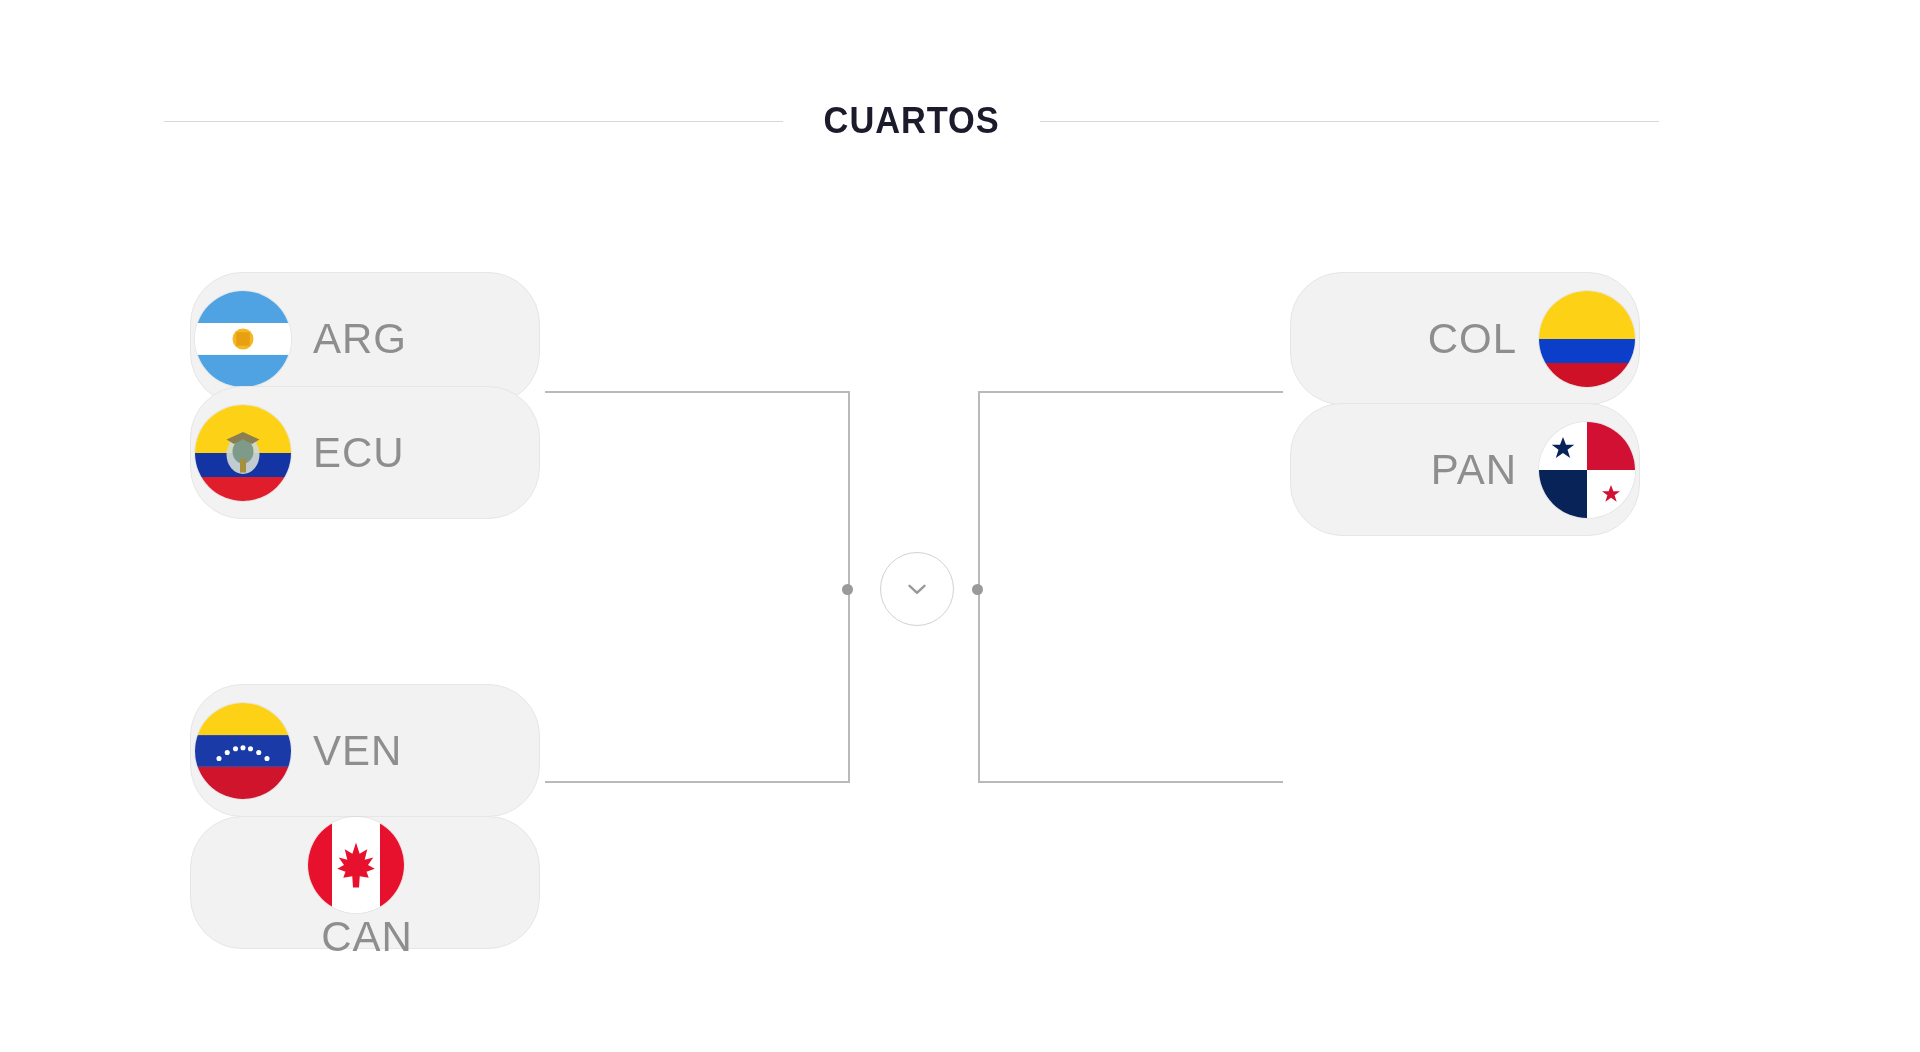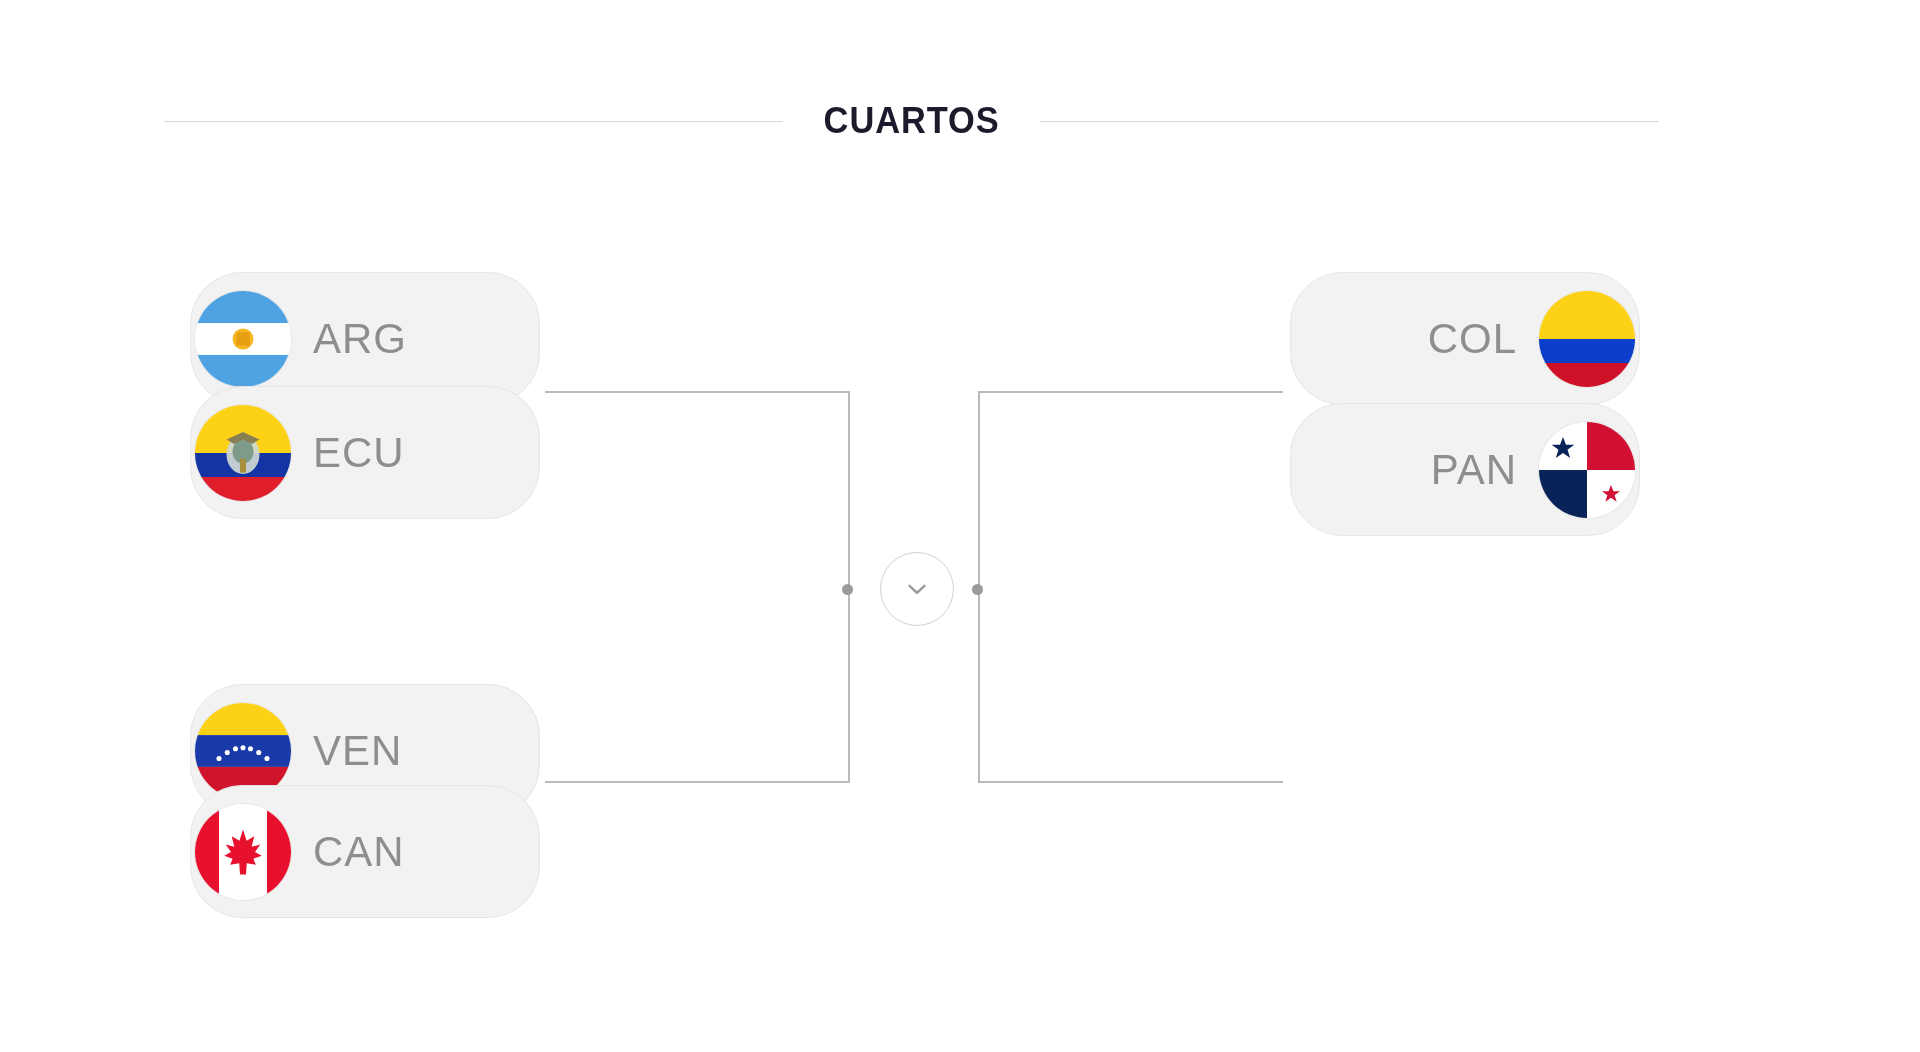--- a/index.html
+++ b/index.html
@@ -123,21 +123,21 @@
           <circle cx="32" cy="29.8" r="1.7"></circle>
           <circle cx="37" cy="30.5" r="1.7"></circle>
           <circle cx="42.5" cy="33" r="1.7"></circle>
           <circle cx="48" cy="37" r="1.7"></circle>
         </g>
       </svg>
     </span>
     <span class="pill-label">VEN</span>
   </div>
 
-  <div class="pill left" style="top:785px;">
+  <div class="pill left" style="top:816px;flex-direction:column;">
     <span class="flag">
       <svg viewBox="0 0 64 64">
         <rect x="0" y="0" width="64" height="64" fill="#ffffff"></rect>
         <rect x="0" y="0" width="16" height="64" fill="#e8112d"></rect>
         <rect x="48" y="0" width="16" height="64" fill="#e8112d"></rect>
         <path d="M32 17 L34.4 24.5 L39.5 21.5 L37.8 28.5 L43.5 27 L40 32 L44.5 34.5 L39 36.5 L40.5 40.5 L34.5 39.5 L34 47 L30 47 L29.5 39.5 L23.5 40.5 L25 36.5 L19.5 34.5 L24 32 L20.5 27 L26.2 28.5 L24.5 21.5 L29.6 24.5 Z" fill="#e8112d"></path>
       </svg>
     </span>
     <span class="pill-label">CAN</span>
   </div>

